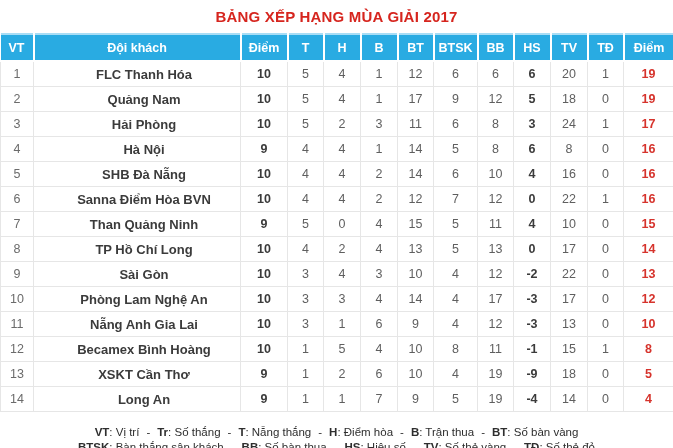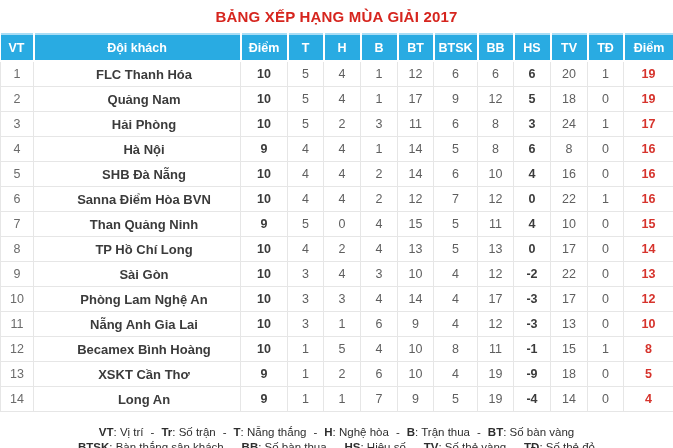--- a/index.html
+++ b/index.html
@@ -326,15 +326,15 @@
         <td>19</td>
         <td>-4</td>
         <td>14</td>
         <td>0</td>
         <td>4</td>
       </tr>
     </tbody>
 </table>
 
 <div class="legend">
-  <div><b>VT</b><span>: Vị trí</span><span class="sep">-</span><b>Tr</b><span>: Số trận</span><span class="sep">-</span><b>T</b><span>: Nẵng thắng</span><span class="sep">-</span><b>H</b><span>: Nghệ hòa</span><span class="sep">-</span><b>B</b><span>: Trận thua</span><span class="sep">-</span><b>BT</b><span>: Số bàn vàng</span></div>
+  <div><b>VT</b><span>: Vị trí</span><span class="sep">-</span><b>Tr</b><span>: Số thắng</span><span class="sep">-</span><b>T</b><span>: Nẵng thắng</span><span class="sep">-</span><b>H</b><span>: Điểm hòa</span><span class="sep">-</span><b>B</b><span>: Trận thua</span><span class="sep">-</span><b>BT</b><span>: Số bàn vàng</span></div>
   <div><b>BTSK</b><span>: Bàn thắng sân khách</span><span class="sep">-</span><b>BB</b><span>: Số bàn thua</span><span class="sep">-</span><b>HS</b><span>: Hiệu số</span><span class="sep">-</span><b>TV</b><span>: Số thẻ vàng</span><span class="sep">-</span><b>TĐ</b><span>: Số thẻ đỏ</span></div>
 </div>
 
 </body></html>

